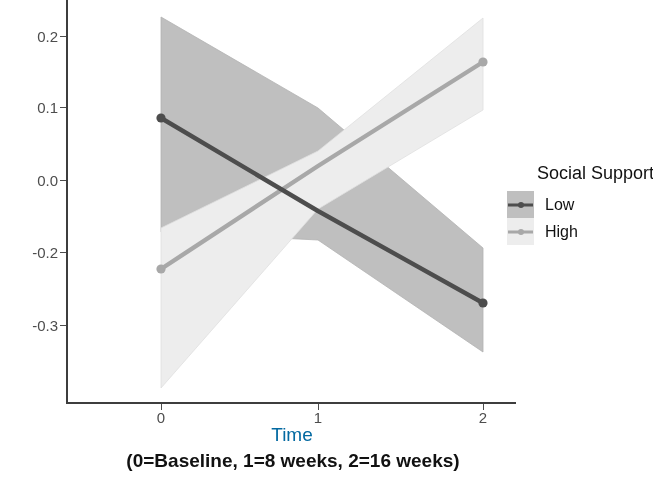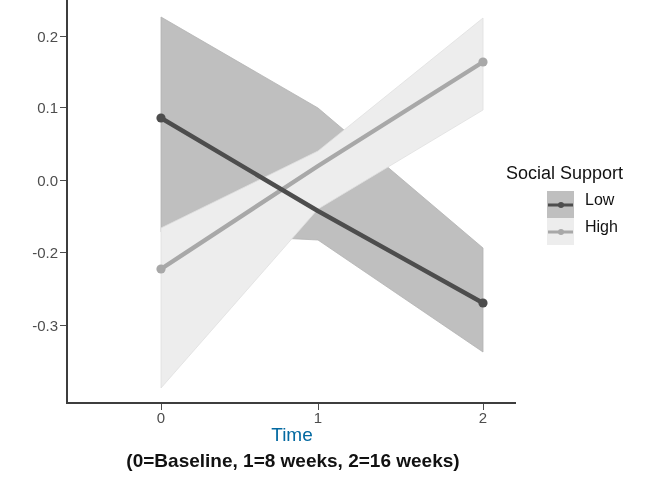--- a/index.html
+++ b/index.html
@@ -129,29 +129,29 @@
     position: absolute;
     left: 506px;
     top: 163px;
     width: 148px;
   }
   .legend-title {
     font-size: 18px;
     color: #111111;
     margin-bottom: 7px;
     white-space: nowrap;
+    text-align: right;
   }
   .legend-items {
     margin-left: 1px;
   }
   .legend-row {
     display: flex;
-    align-items: flex-start;
+    align-items: center;
     height: 27px;
-    margin-left: 40px;
   }
   .legend-key {
     position: relative;
     width: 27px;
     height: 27px;
     flex: 0 0 27px;
   }
   .legend-key-line {
     position: absolute;
     left: 1px;

